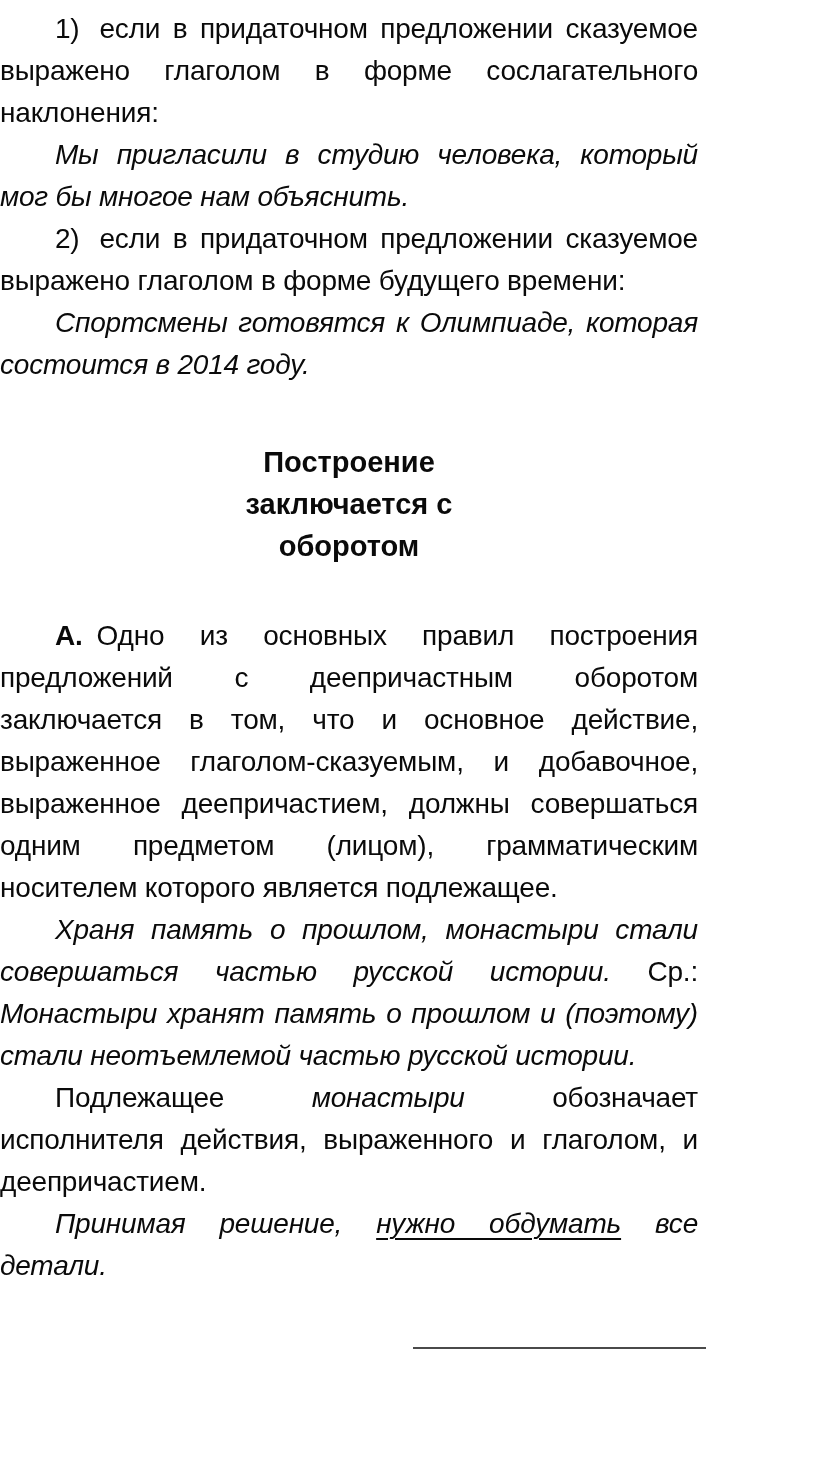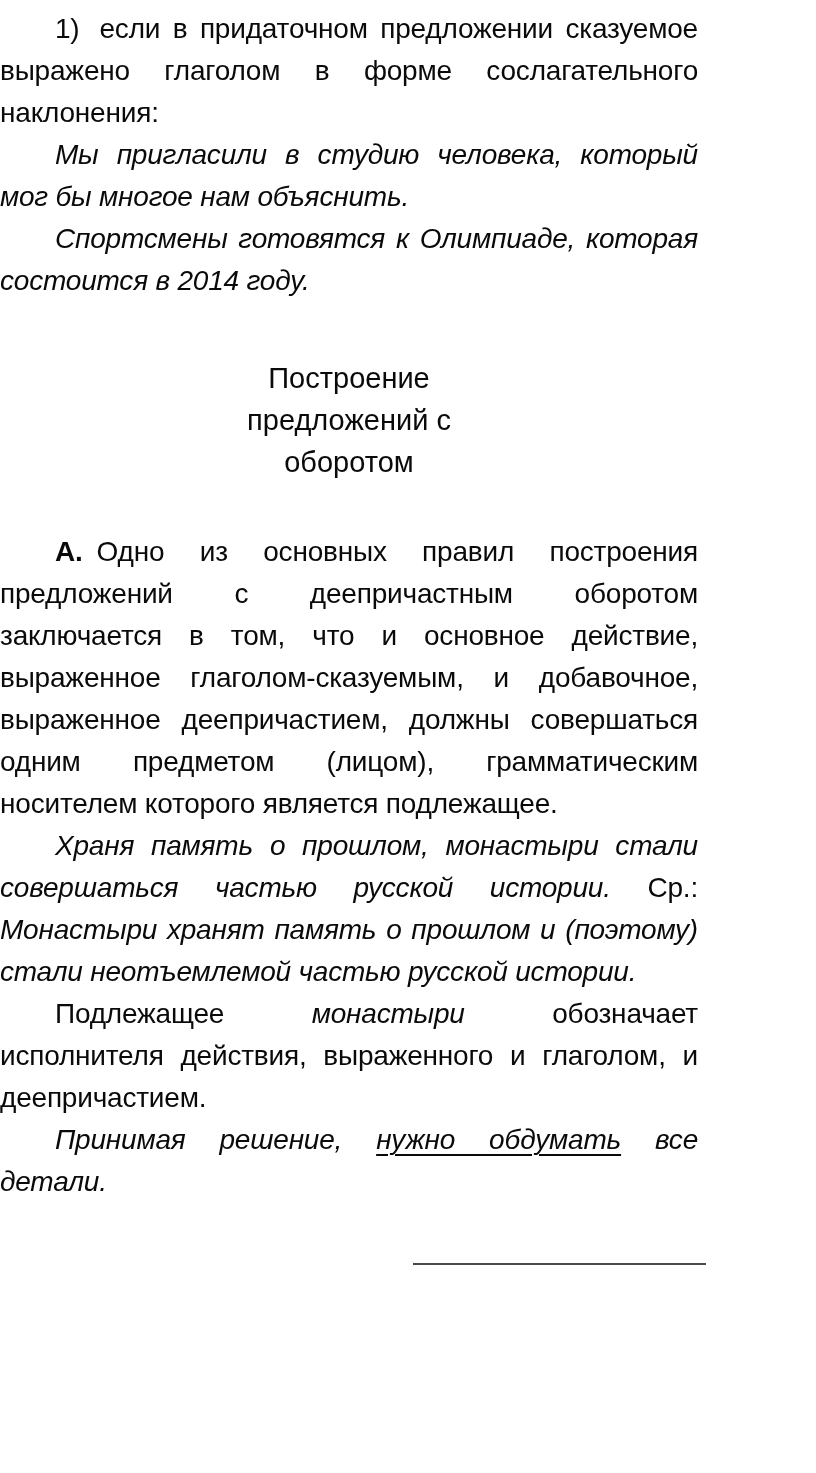--- a/index.html
+++ b/index.html
@@ -35,46 +35,47 @@
   .marker-letter { margin-right: 14px; }
   .underline {
     text-decoration: underline;
     text-decoration-thickness: 2px;
     text-underline-offset: 5px;
   }
   .heading {
     margin: 55px 0 48px 0;
     font-size: 29px;
     line-height: 42px;
-    font-weight: 400;
+    font-weight: 700;
     text-align: center;
   }
   .footnote-rule {
     margin-top: 60px;
     margin-left: 413px;
     width: 293px;
     height: 0;
     border-top: 2px solid #4a4a4a;
   }
 </style>
 </head>
 <body>
 
 <div class="page">
 
   <p class="para"><span class="marker">1)</span><span>если в придаточном предложении сказуемое выражено глаголом в форме сослагательного наклонения:</span></p>
 
   <p class="para italic">Мы пригласили в студию человека, который мог бы многое нам объяснить.</p>
 
+  <p class="para"><span class="marker">2)</span><span>если в придаточном предложении сказуемое выражено глаголом в форме будущего времени:</span></p>
 
   <p class="para italic">Спортсмены готовятся к Олимпиаде, которая состоится в 2014 году.</p>
 
   <div class="heading">
     <div>Построение</div>
-    <div>предложений с</div>
+    <div>заключается с</div>
     <div>оборотом</div>
   </div>
 
   <p class="para"><span class="bold marker-letter">А.</span><span>Одно из основных правил построения предложений с деепричастным оборотом заключается в том, что и основное действие, выраженное глаголом-сказуемым, и добавочное, выраженное деепричастием, должны совершаться одним предметом (лицом), грамматическим носителем которого является подлежащее.</span></p>
 
   <p class="para italic"><span>Храня память о прошлом, монастыри стали совершаться частью русской истории.</span> <span class="upright">Ср.:</span> <span>Монастыри хранят память о прошлом и (поэтому) стали неотъемлемой частью русской истории.</span></p>
 
   <p class="para"><span>Подлежащее</span> <span class="italic">монастыри</span> <span>обозначает исполнителя действия, выраженного и глаголом, и деепричастием.</span></p>
 
 

